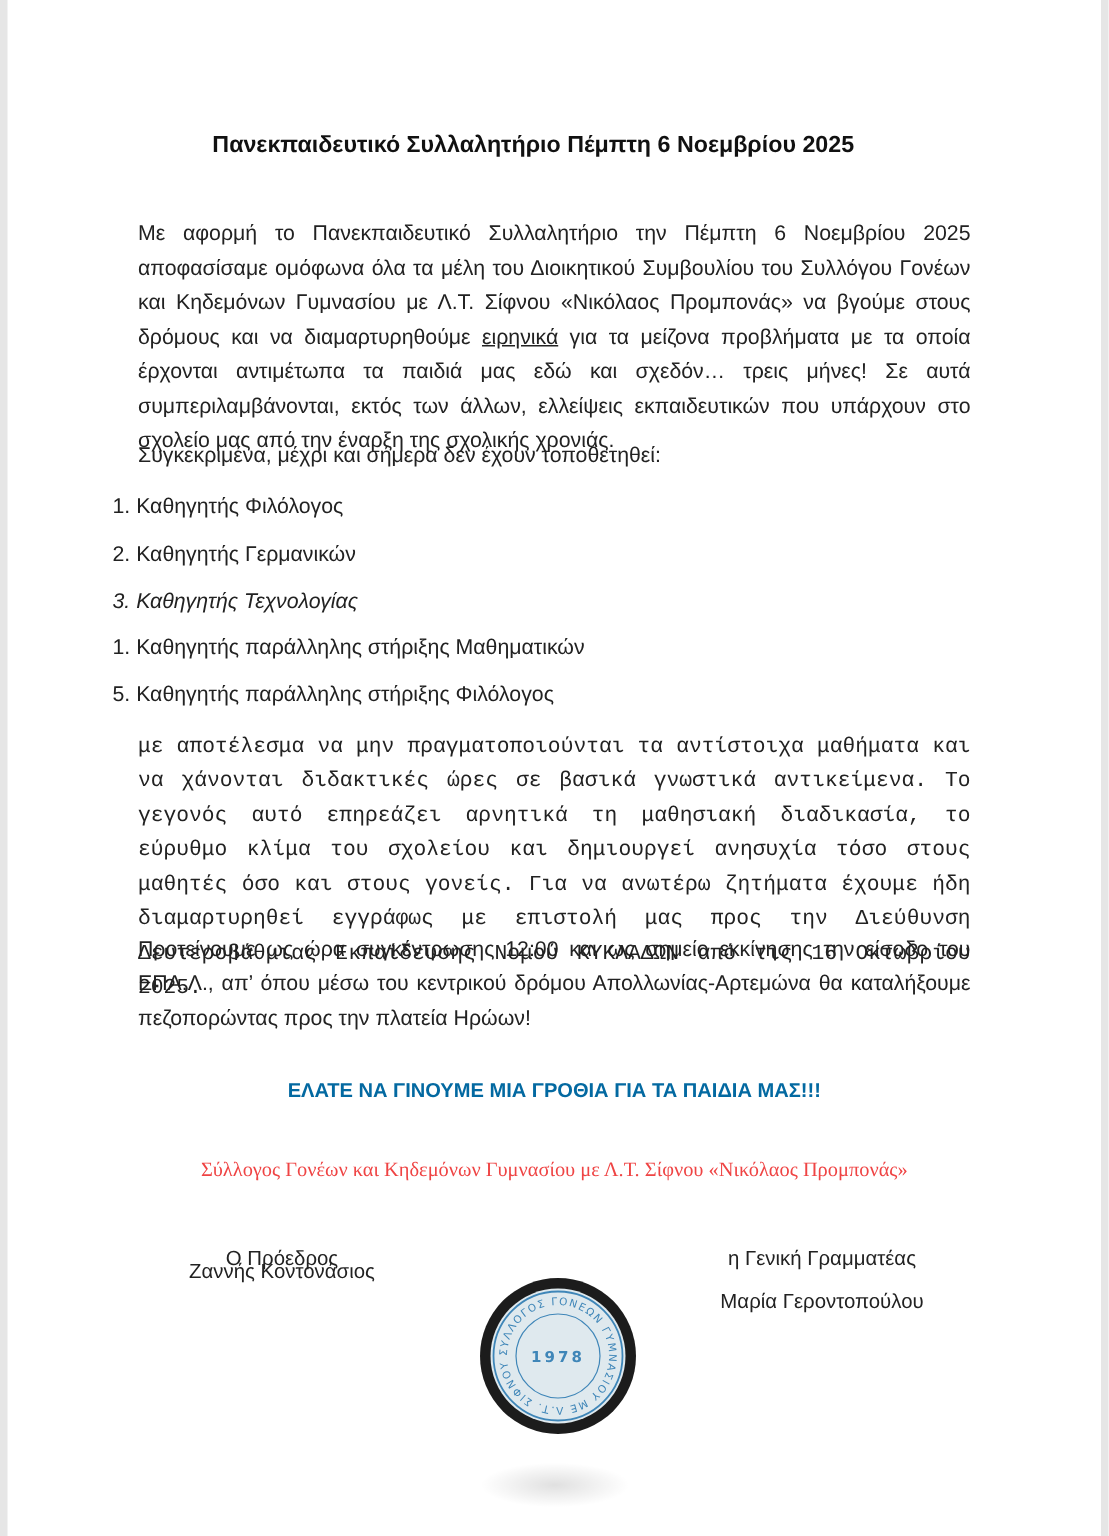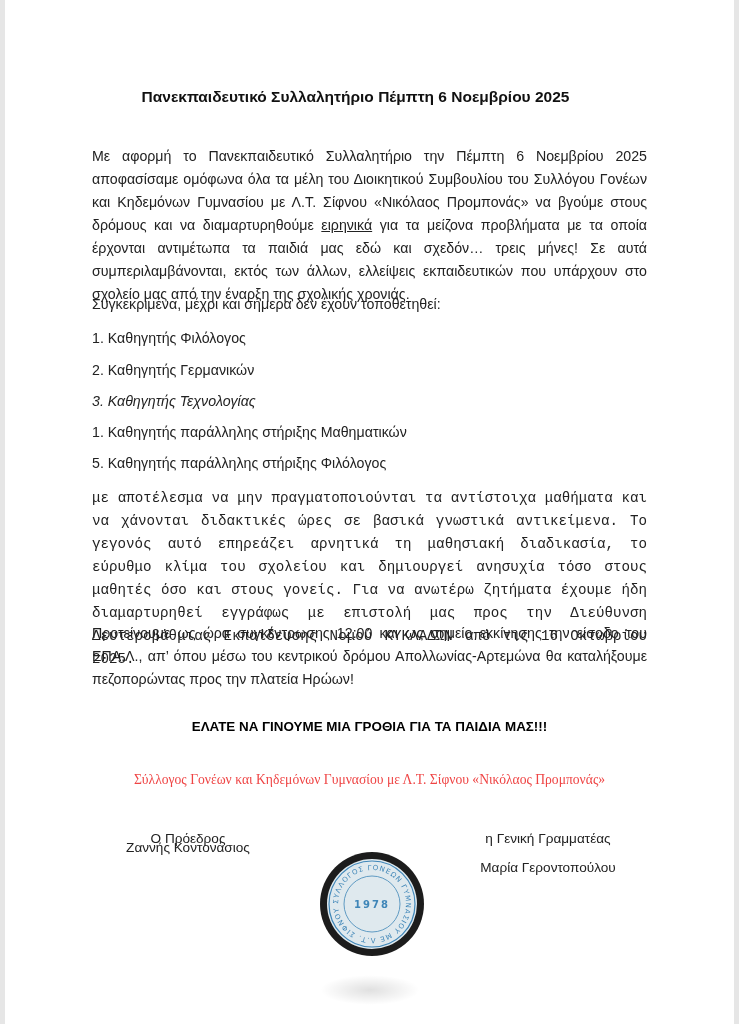--- a/index.html
+++ b/index.html
@@ -12,32 +12,32 @@
   .title {
     position: absolute; top: 88px; left: 0; width: 711px; text-align: center;
     font-weight: bold; font-size: 15.5px; color: #111;
   }
   .para {
     position: absolute; left: 92px; width: 555px; font-size: 14.2px; line-height: 23px;
     text-align: justify; text-align-last: left; color: #222;
   }
   .p1 { top: 145px; }
   .p2 { top: 293px; }
-  .list-item { position: absolute; left: 92px; font-size: 14.2px; color: #222; }
+  .list-item { position: absolute; left: 75px; font-size: 14.2px; color: #222; }
   .li1 { top: 330px; }
   .li2 { top: 362px; }
   .li3 { top: 393px; font-style: italic; }
   .li4 { top: 424px; }
   .li5 { top: 455px; }
   .p3 { top: 487px; font-family: Liberation Mono, monospace; }
   .p4 { top: 622px; }
   .underline { text-decoration: underline; }
   .cta {
     position: absolute; top: 719px; left: 0; width: 739px; text-align: center;
-    font-weight: bold; font-size: 13.4px; color: #000000;
+    font-weight: bold; font-size: 13.4px; color: #0369a1;
   }
   .org {
     position: absolute; top: 772px; left: 0; width: 739px; text-align: center;
     font-size: 13.6px; color: #ef4444; font-family: Liberation Serif, serif;
   }
   .sig { position: absolute; font-size: 13.6px; color: #222; text-align: center; width: 200px; }
   .sig-l1 { top: 831px; left: 88px; }
   .sig-l2 { top: 840px; left: 88px; }
   .sig-r1 { top: 831px; left: 448px; }
   .sig-r2 { top: 860px; left: 448px; }

